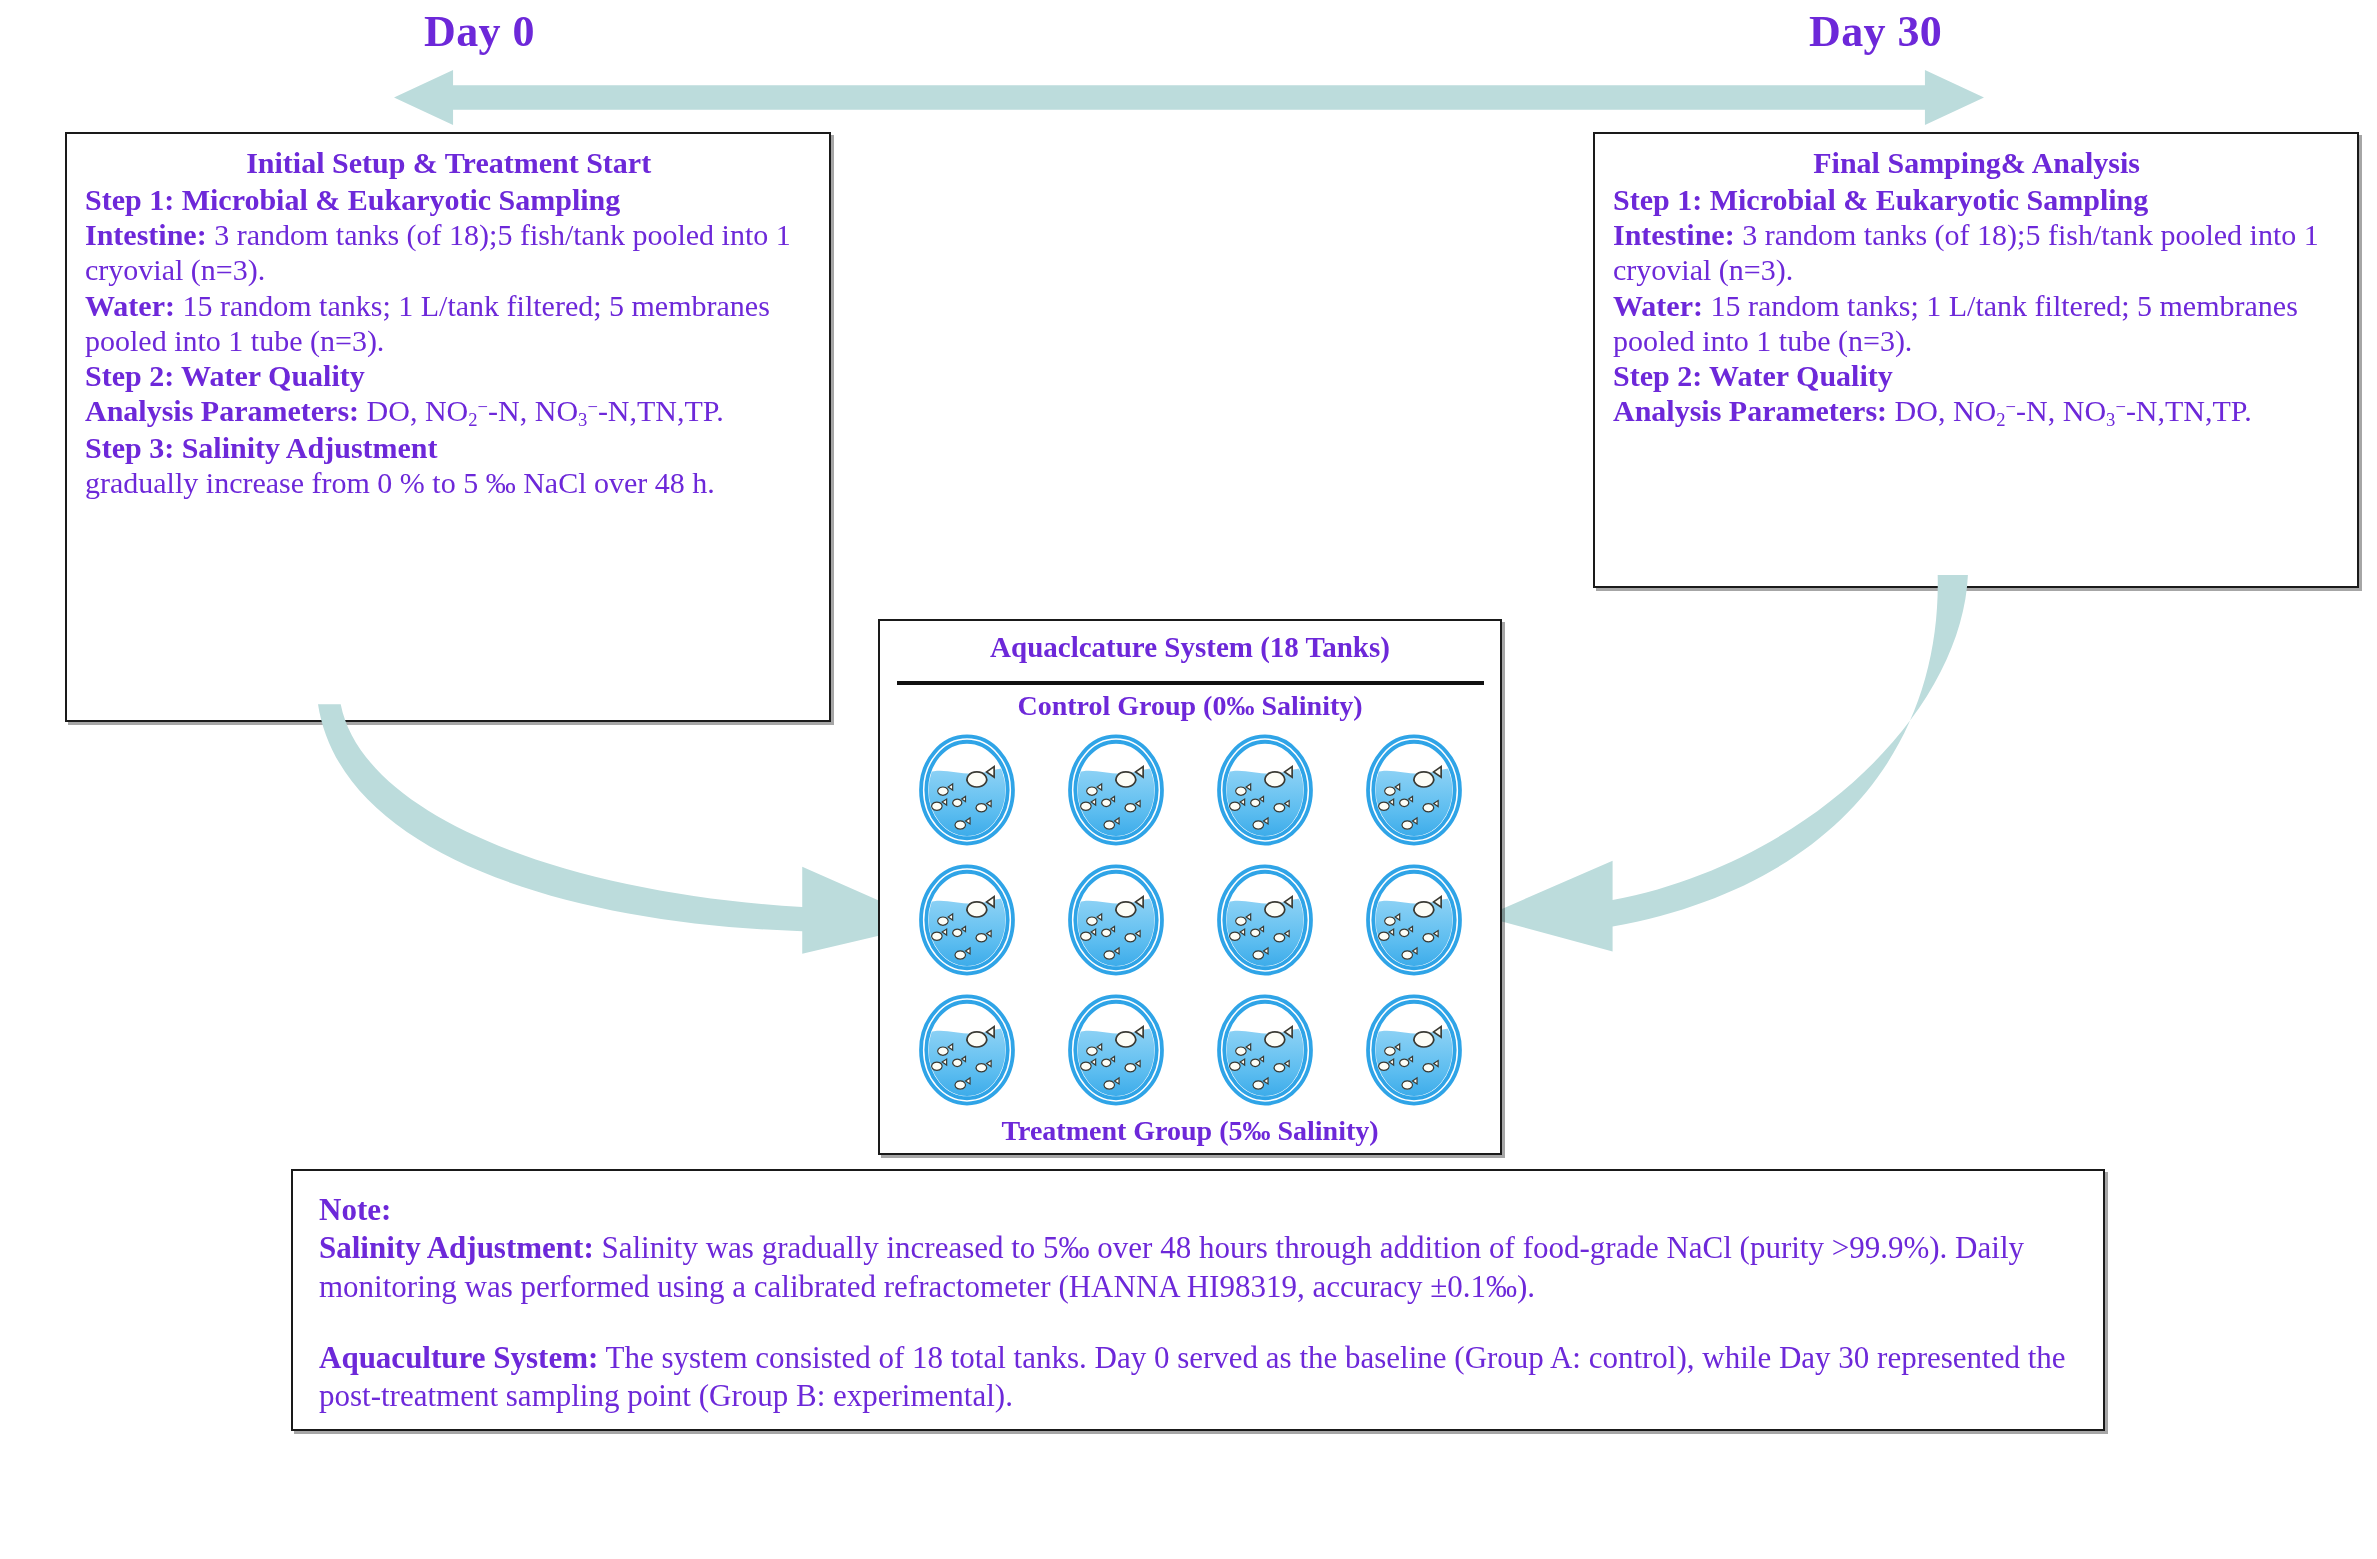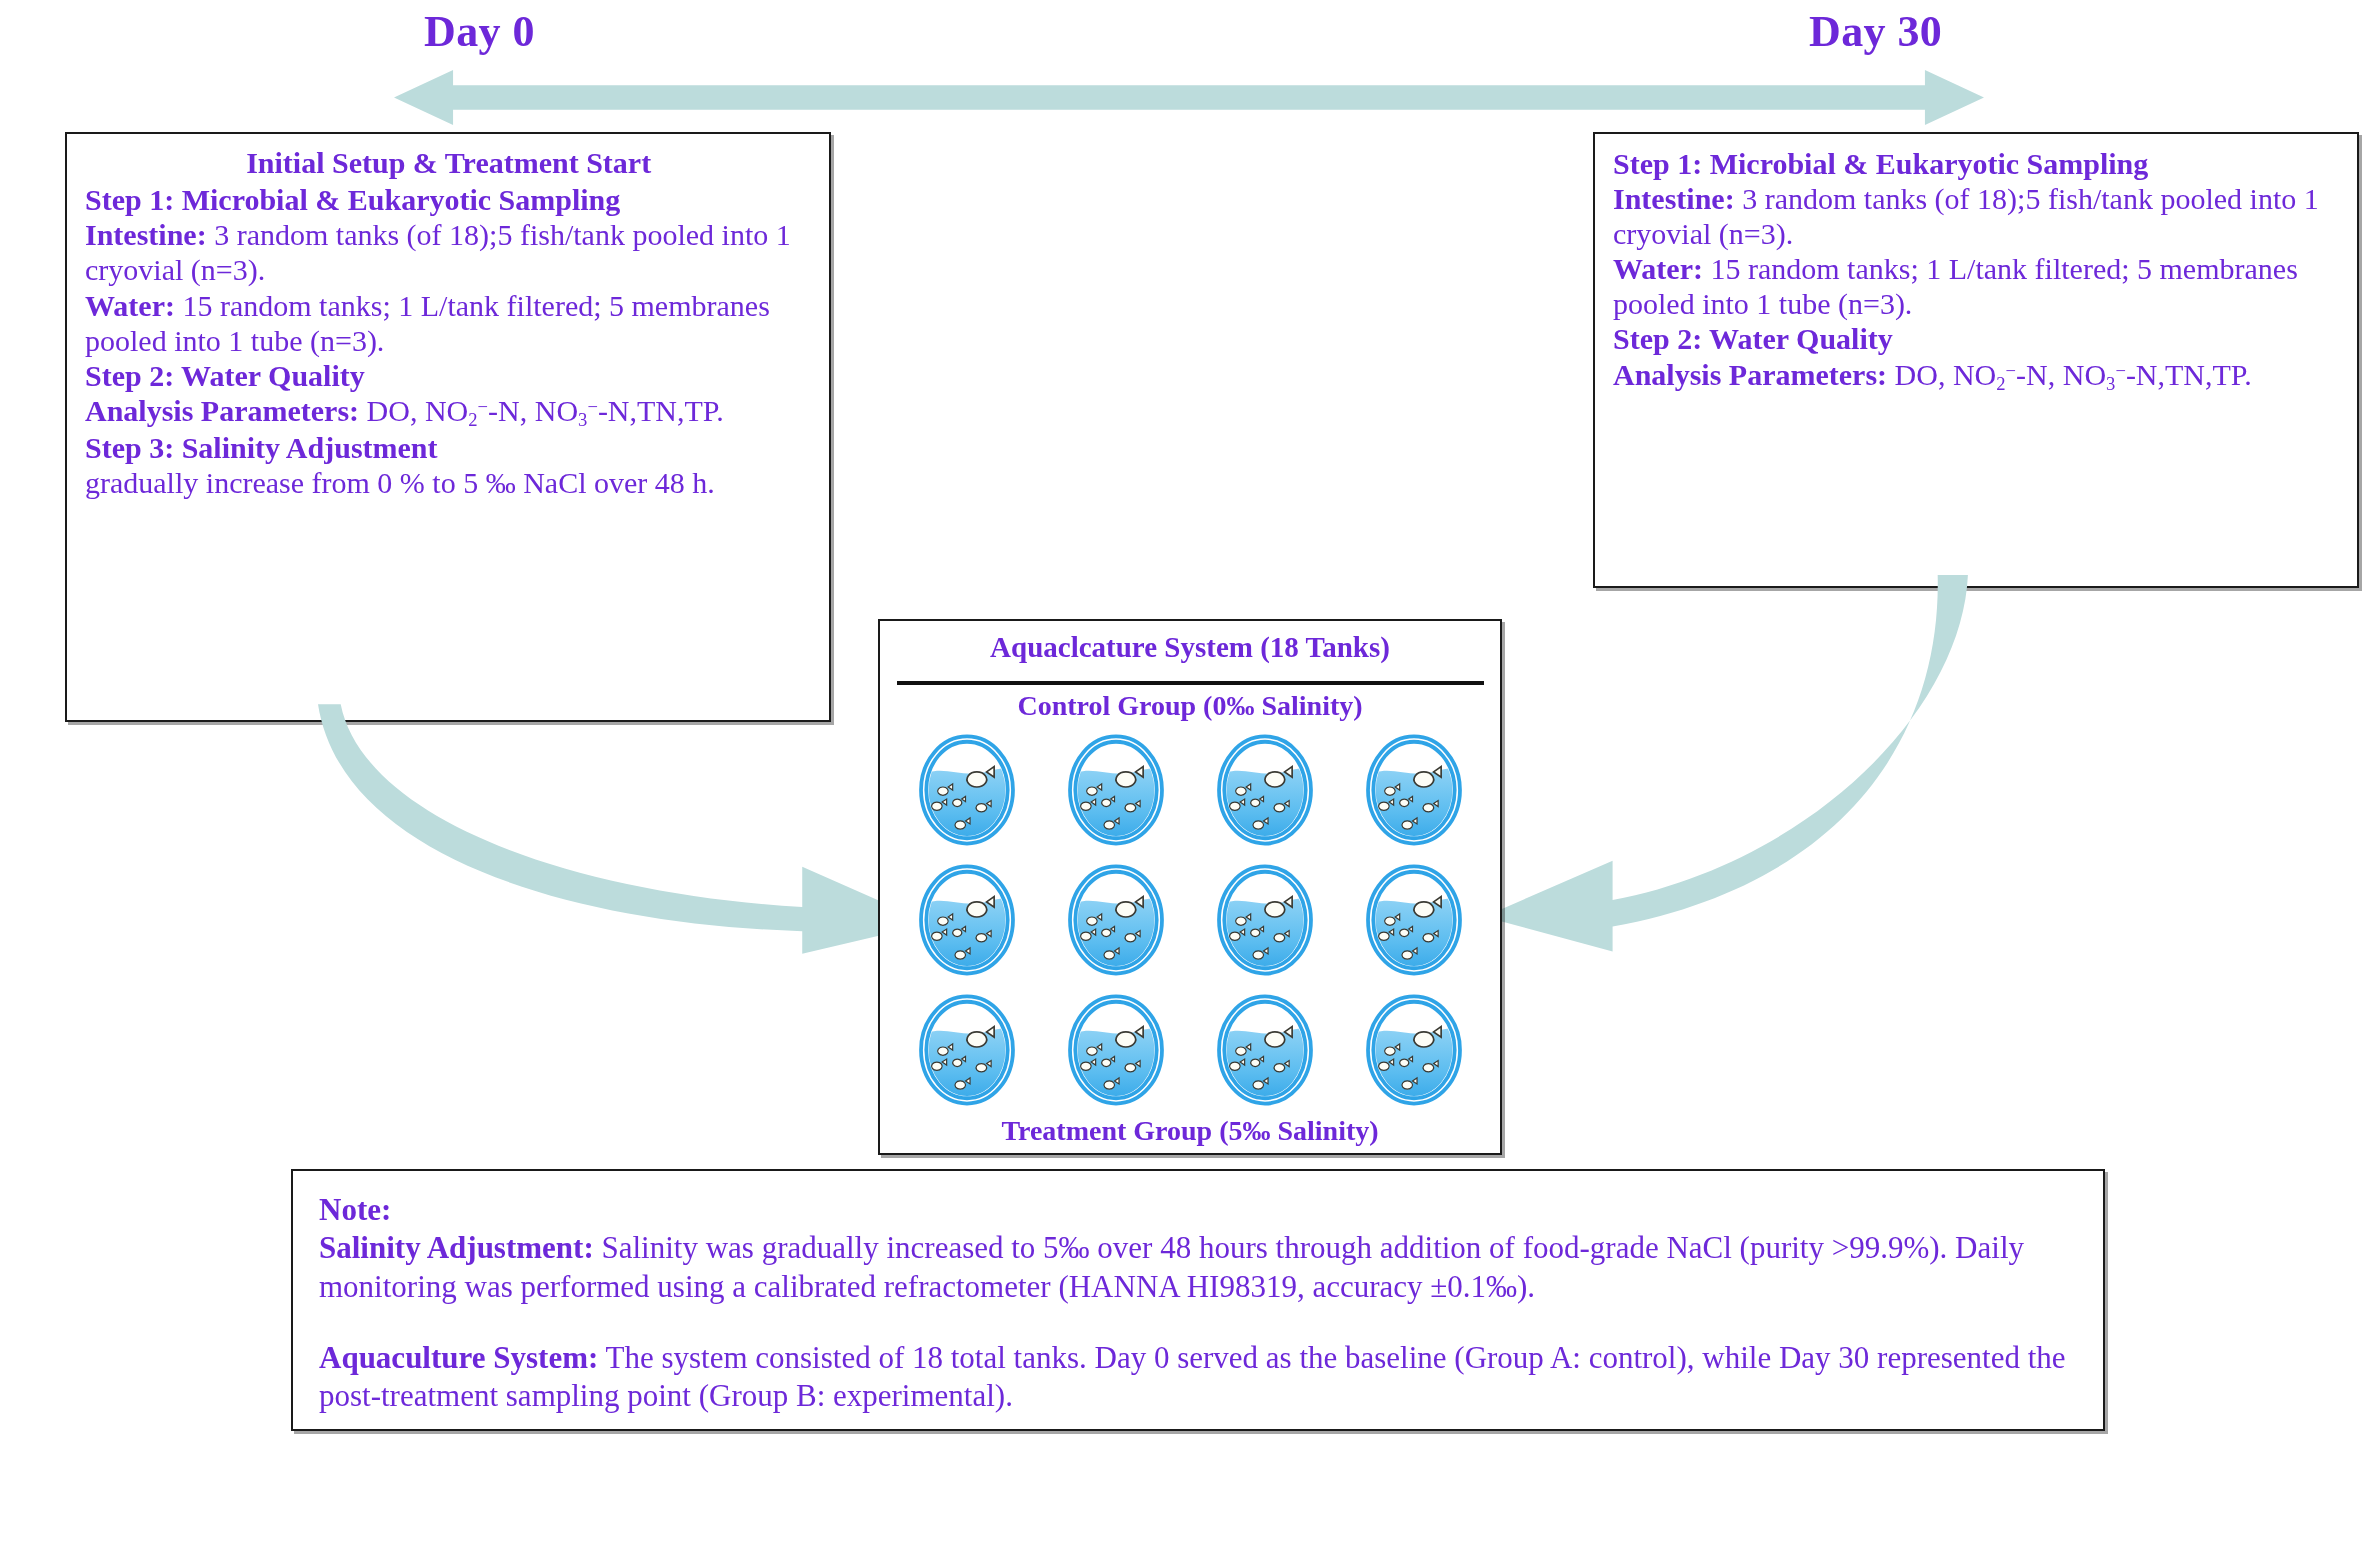--- a/index.html
+++ b/index.html
@@ -164,20 +164,21 @@
       <p class="line">
         <b>Step 3: Salinity Adjustment</b>
       </p>
 
       <p class="line">gradually increase from 0 % to 5 ‰ NaCl over 48 h.</p>
     </div>
   </div>
 
   <div class="panel" id="right-panel">
     <div class="panel-inner">
+      <div class="panel-title">Final Samping&amp; Analysis</div>
 
       <p class="line">
         <b>Step 1: Microbial &amp; Eukaryotic Sampling</b>
       </p>
 
       <p class="line">
         <b>Intestine:</b><span class="reg"> 3 random tanks (of 18);5 fish/tank pooled into 1 cryovial (n=3).</span>
       </p>
 
       <p class="line">

